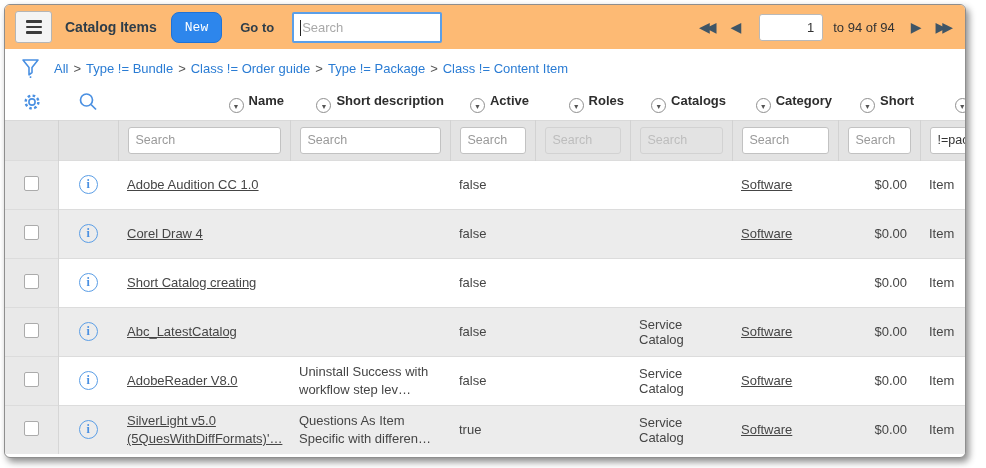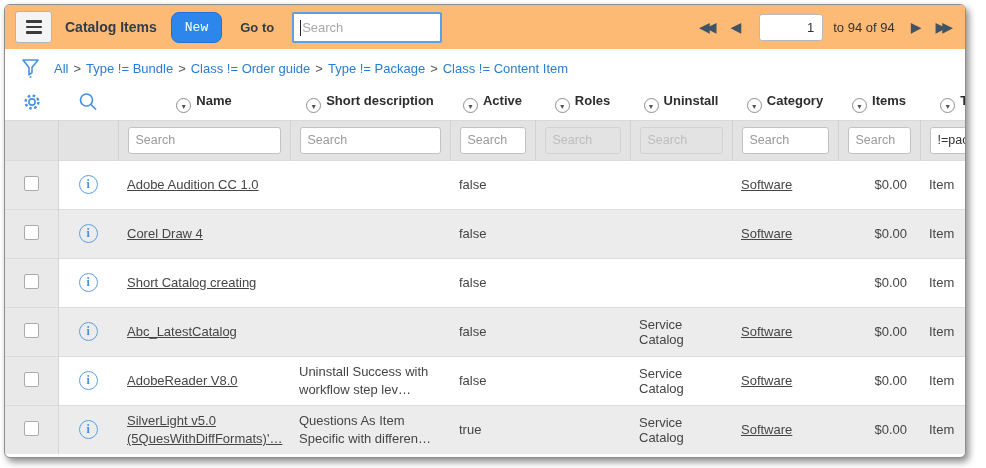--- a/index.html
+++ b/index.html
@@ -46,21 +46,21 @@
   .bc-link { color:#2a7cd4; text-decoration:none; cursor:pointer; }
   .bc-sep { color:#555; margin:0 5px; }
 
   
   table.list { border-collapse:collapse; table-layout:fixed; width:1005px;
     font-size:13px; color:#454545; }
   .c-cb{width:53px}.c-info{width:60px}.c-name{width:172px}.c-desc{width:160px}
   .c-active{width:85px}.c-roles{width:95px}.c-catalogs{width:102px}
   .c-category{width:106px}.c-price{width:82px}.c-type{width:90px}
 
-  tr.sort-row th { height:33px; background:#fff; text-align:center; vertical-align:middle;
+  tr.sort-row th { height:33px; background:#fff; text-align:right; vertical-align:middle;
     padding:0 6px; font-weight:bold; color:#2d2d2d; white-space:nowrap; overflow:hidden; }
   .sort-icon { display:inline-flex; width:15px; height:15px; border:1px solid #8f8f8f;
     border-radius:50%; align-items:center; justify-content:center; margin-right:5px;
     vertical-align:-3px; background:#fff; cursor:pointer; }
   .sort-icon b { font-size:7px; color:#555; line-height:1; transform:translateY(.5px); }
   .icon-th { text-align:center !important; }
 
   tr.filter-row th { height:40px; background:#e3e3e3; border-right:1px solid #d2d2d2;
     border-top:1px solid #d9d9d9; padding:0 9px; vertical-align:middle; }
   tr.filter-row th:last-child { border-right:none; }
@@ -162,31 +162,31 @@
             </span><span class="col-label">Active</span>
   </th>
           <th>
     <span class="sort-icon">
               <b>▼</b>
             </span><span class="col-label">Roles</span>
   </th>
           <th>
     <span class="sort-icon">
               <b>▼</b>
-            </span><span class="col-label">Uninstall</span>
+            </span><span class="col-label">Catalogs</span>
   </th>
           <th>
     <span class="sort-icon">
               <b>▼</b>
             </span><span class="col-label">Category</span>
   </th>
           <th>
     <span class="sort-icon">
               <b>▼</b>
-            </span><span class="col-label">Items</span>
+            </span><span class="col-label">Short</span>
   </th>
           <th>
     <span class="sort-icon">
               <b>▼</b>
             </span><span class="col-label">Type</span>
   </th>
         </tr>
       <tr class="filter-row" id="filter-row">
         <th></th>
         <th></th>

